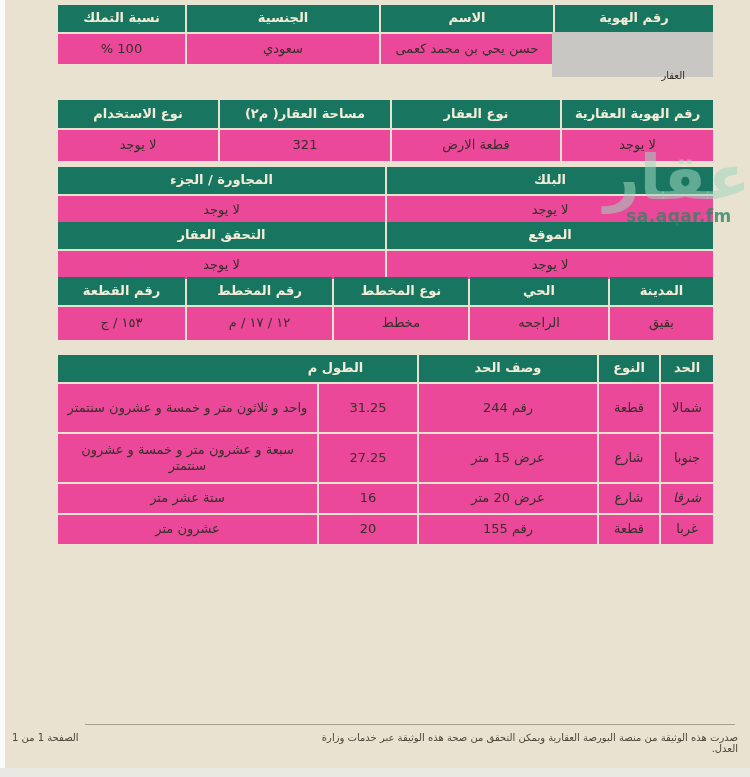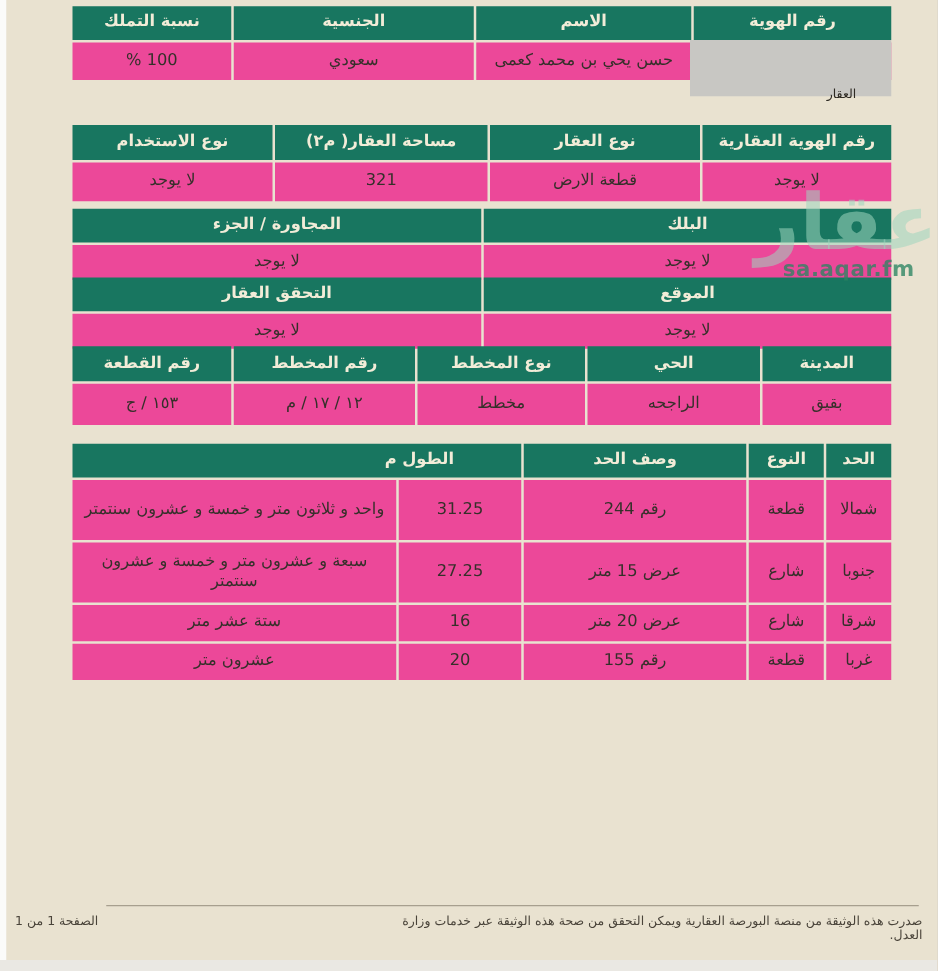--- a/index.html
+++ b/index.html
@@ -148,21 +148,21 @@
 
     <div class="trow" style="height:48px;">
       <div class="cell" style="flex:0 0 52px;">جنوبا</div>
       <div class="cell" style="flex:0 0 60px;">شارع</div>
       <div class="cell" style="flex:0 0 178px;">عرض 15 متر</div>
       <div class="cell" style="flex:0 0 98px;">27.25</div>
       <div class="cell" style="flex:0 0 259px;">سبعة و عشرون متر و خمسة و عشرون سنتمتر</div>
     </div>
 
     <div class="trow" style="height:29px;">
-      <div class="cell" style="flex:0 0 52px;">شرقا</div>
+      <div class="cell" style="flex:0 0 52px;font-style:italic;">شرقا</div>
       <div class="cell" style="flex:0 0 60px;">شارع</div>
       <div class="cell" style="flex:0 0 178px;">عرض 20 متر</div>
       <div class="cell" style="flex:0 0 98px;">16</div>
       <div class="cell" style="flex:0 0 259px;">ستة عشر متر</div>
     </div>
 
     <div class="trow" style="height:29px;">
       <div class="cell" style="flex:0 0 52px;">غربا</div>
       <div class="cell" style="flex:0 0 60px;">قطعة</div>
       <div class="cell" style="flex:0 0 178px;">رقم 155</div>

